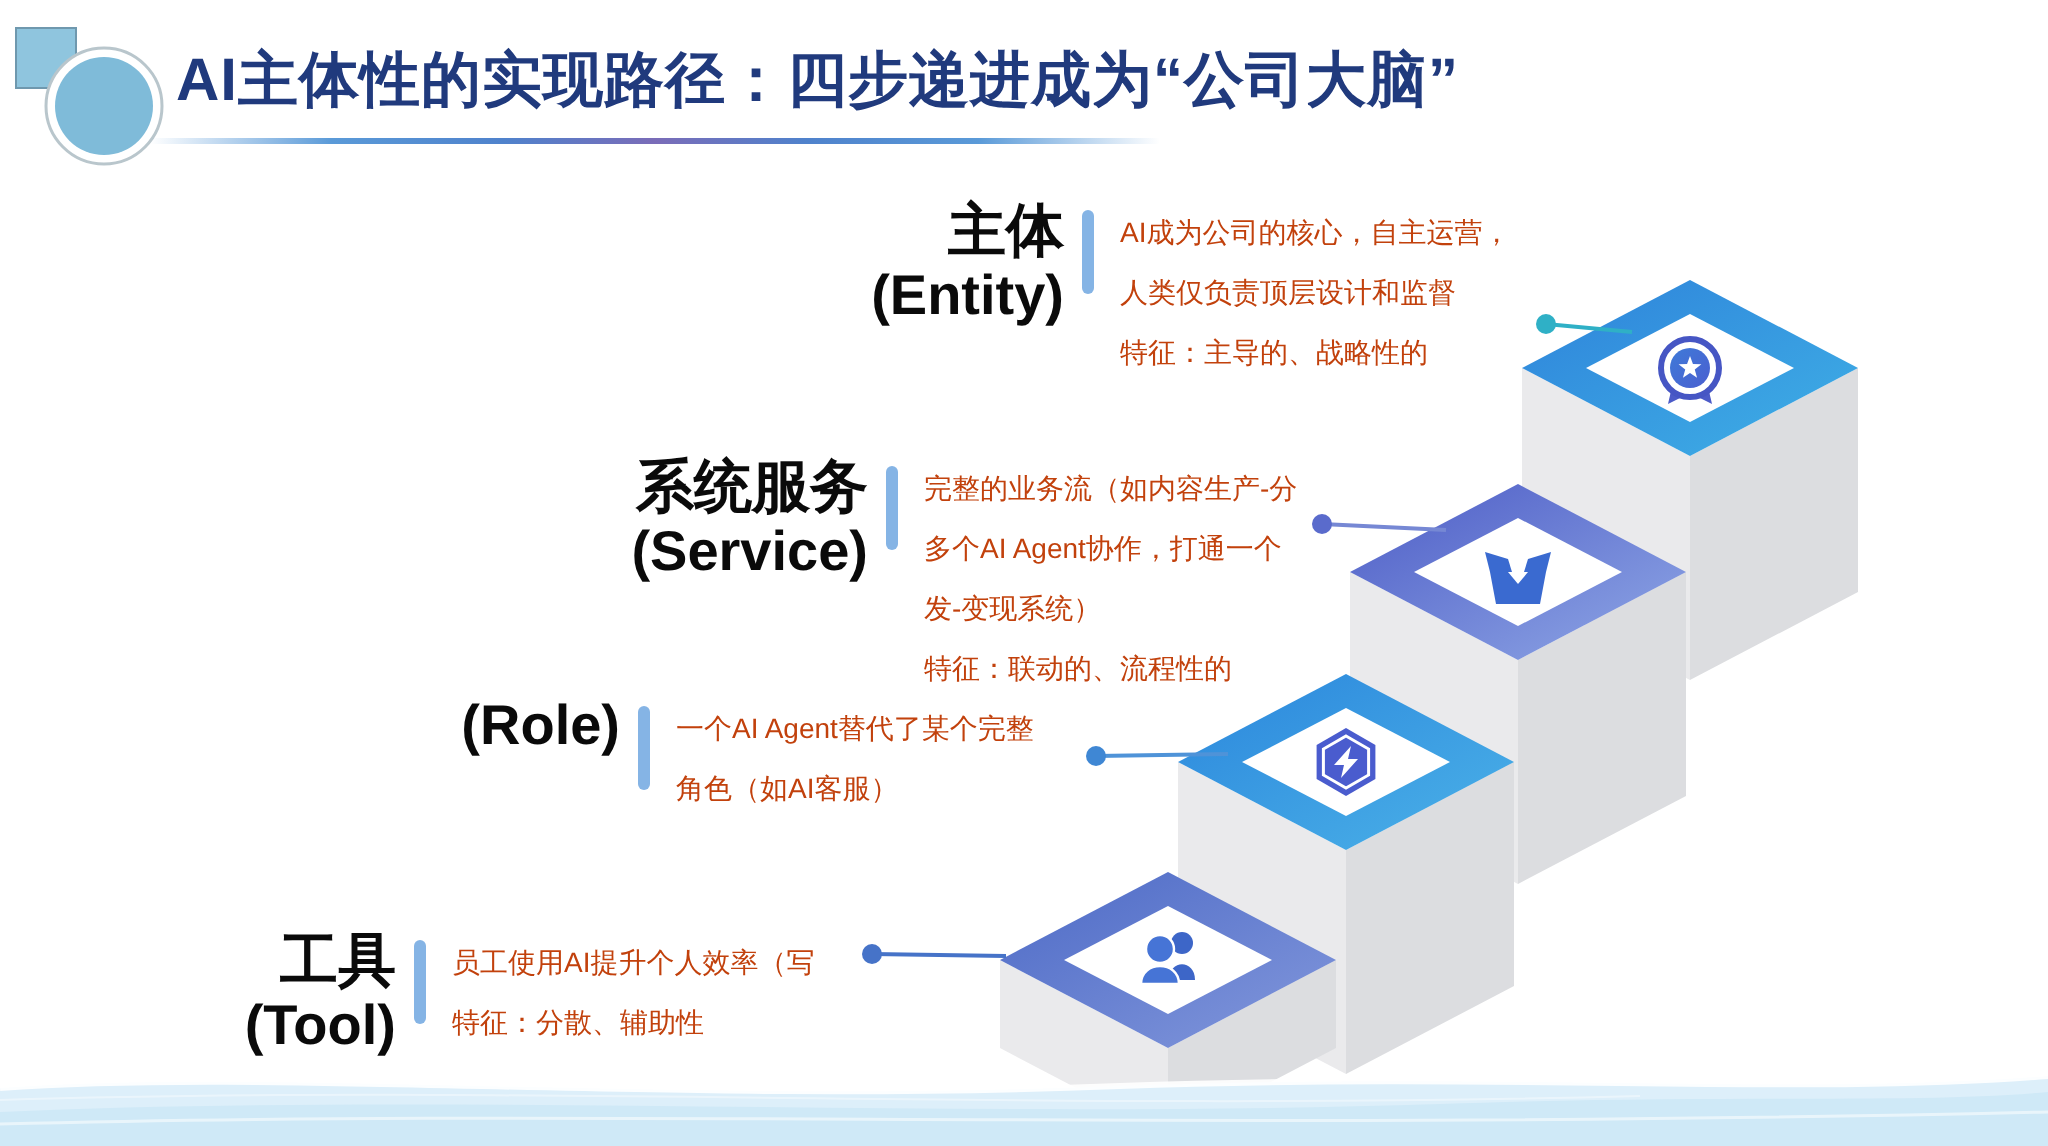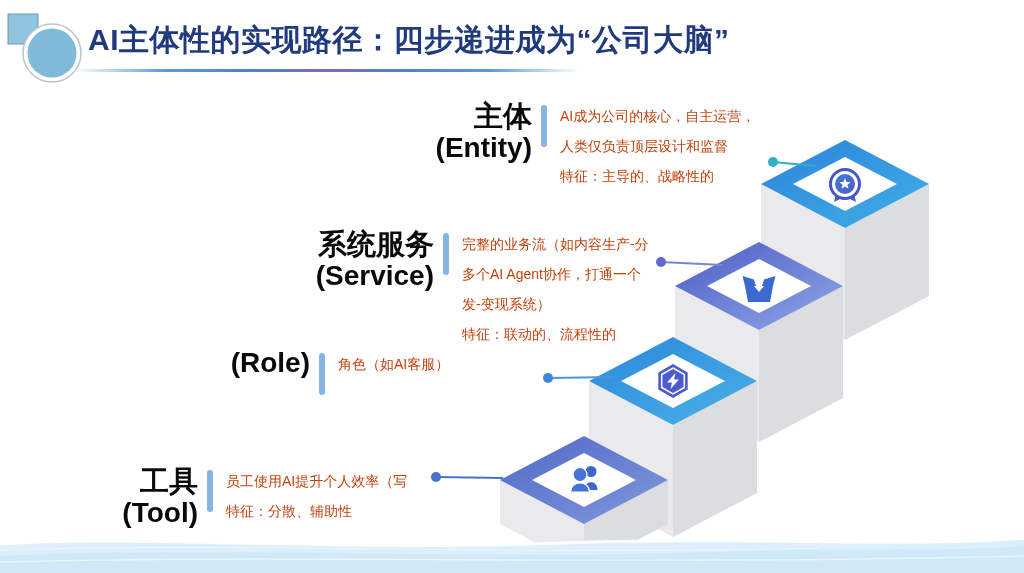--- a/index.html
+++ b/index.html
@@ -71,20 +71,21 @@
     <div>特征：联动的、流程性的</div>
   </div>
 </div>
 
 <div class="block" style="left:170px;top:348px">
   <div class="lbl" style="width:140px">
     <div class="en">(Role)</div>
   </div>
   <div class="vbar"></div>
   <div class="desc">
+    <div>一个AI Agent替代了某个完整</div>
     <div>角色（如AI客服）</div>
   </div>
 </div>
 
 <div class="block" style="left:60px;top:465px">
   <div class="lbl" style="width:138px">
     <div class="cn">工具</div>
     <div class="en">(Tool)</div>
   </div>
   <div class="vbar"></div>

